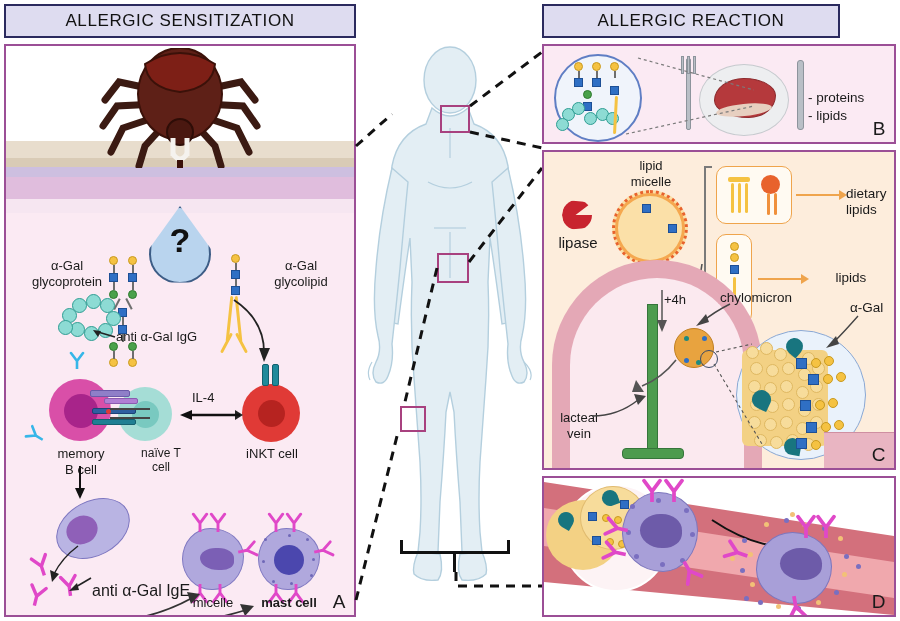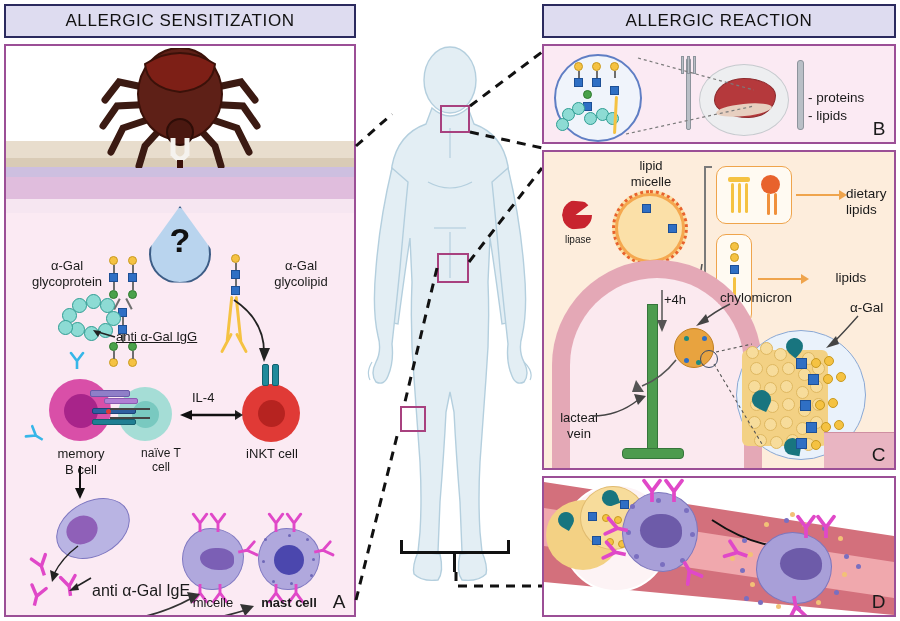--- a/index.html
+++ b/index.html
@@ -15,21 +15,21 @@
 
   
   .banner {
     position:absolute;
     background:#dedcf0;
     border:2px solid #2b2a5e;
     display:flex; align-items:center; justify-content:center;
     font-size:17px; letter-spacing:.6px; color:#111;
   }
   #banner-left  { left:4px;  top:4px;  width:352px; height:34px; }
-  #banner-right { left:542px; top:4px; width:354px; height:34px; }
+  #banner-right { left:542px; top:4px; width:298px; height:34px; }
 
   
   .panel { position:absolute; border:2.5px solid #9b4f96; }
   #panel-a { left:4px;  top:44px;  width:352px; height:573px; background:#fbeaf3; overflow:hidden; }
   #panel-b { left:542px; top:44px; width:354px; height:100px; background:#fbeaf3; overflow:hidden; }
   #panel-c { left:542px; top:150px; width:354px; height:320px; background:#fdeddc; overflow:hidden; }
   #panel-d { left:542px; top:476px; width:354px; height:141px; background:#ffffff; overflow:hidden; }
 
   .panel-letter {
     position:absolute; right:8px; bottom:2px;
@@ -321,21 +321,21 @@
       <div class="link" style="left:229px; top:217px; height:7px;"></div>
       <div class="gl-square b-s" style="left:225px; top:224px;"></div>
       <div class="link" style="left:229px; top:233px; height:7px;"></div>
       <div class="gl-square b-s" style="left:225px; top:240px;"></div>
       <div class="tail" style="left:222px; top:250px; height:46px; transform:rotate(6deg);"></div>
       <div class="tail" style="left:231px; top:250px; height:46px; transform:rotate(-6deg);"></div>
       <div class="tail" style="left:219px; top:286px; height:22px; transform:rotate(28deg);"></div>
       <div class="tail" style="left:234px; top:286px; height:22px; transform:rotate(-28deg);"></div>
     </div>
 
-    <div class="lbl" style="left:110px; top:283px; font-size:13px;text-decoration:underline;">anti α-Gal IgG</div>
+    <div class="lbl" style="left:110px; top:283px; font-size:13px;">anti α-Gal IgG</div>
     <svg style="position:absolute; left:86px; top:282px; width:24px; height:14px;">
       <path d="M23 9 L6 4" stroke="#222" stroke-width="1.6" fill="none"></path>
       <path d="M1 2 L9 3 L6 9 Z" fill="#222"></path>
     </svg>
 
     <svg class="ab" style="left:62px; top:305px;" viewBox="0 0 18 18">
       <path d="M9 18 L9 10 M9 10 L3 2 M9 10 L15 2" stroke="#36b6e8" stroke-width="2.6" fill="none" stroke-linecap="round"></path>
     </svg>
     <svg class="ab" style="left:20px; top:380px; transform:rotate(-58deg);" viewBox="0 0 18 18">
       <path d="M9 18 L9 10 M9 10 L3 2 M9 10 L15 2" stroke="#36b6e8" stroke-width="2.6" fill="none" stroke-linecap="round"></path>
@@ -563,21 +563,21 @@
   </div>
 
   <div class="panel" id="panel-c">
 
     <div class="lbl c" style="left:72px; top:6px; width:70px; font-size:13px;">
       <div>lipid</div>
       <div>micelle</div>
     </div>
 
     <div id="lipase"></div>
-    <div class="lbl c" style="left:8px; top:82px; width:52px; font-size:10px;">lipase</div>
+    <div class="lbl c" style="left:8px; top:82px; width:52px; font-size:15px;">lipase</div>
 
     <div id="micelle"></div>
     <div class="gl-square b-s" style="left:98px; top:52px; z-index:3;"></div>
     <div class="gl-square b-s" style="left:124px; top:72px; z-index:3;"></div>
 
     <svg style="position:absolute; left:120px; top:110px; width:48px; height:50px;">
       <path d="M38 2 Q36 24 12 38" stroke="#555" stroke-width="1.6" fill="none"></path>
       <path d="M6 32 L4 44 L15 43 Z" fill="#555"></path>
     </svg>
 

